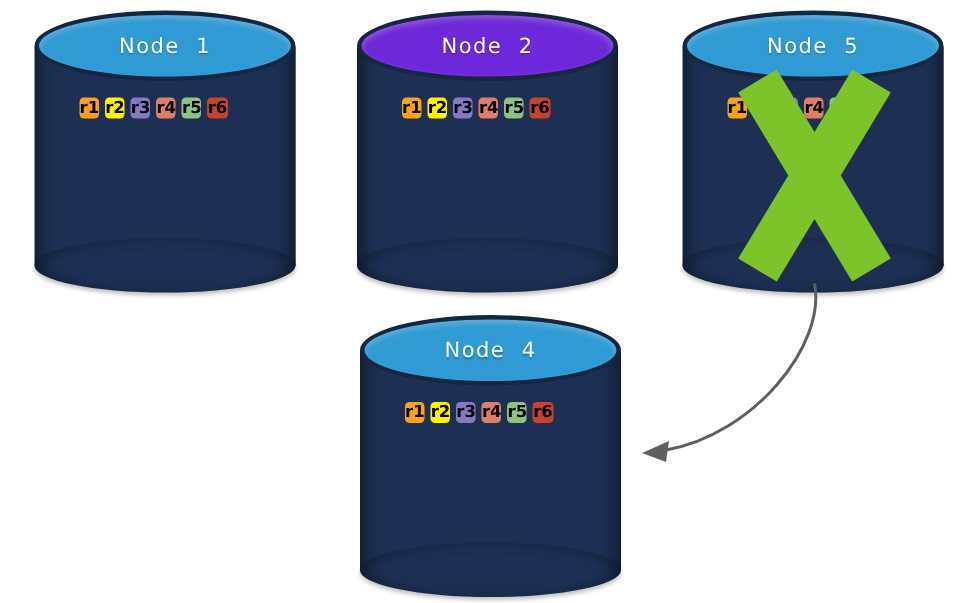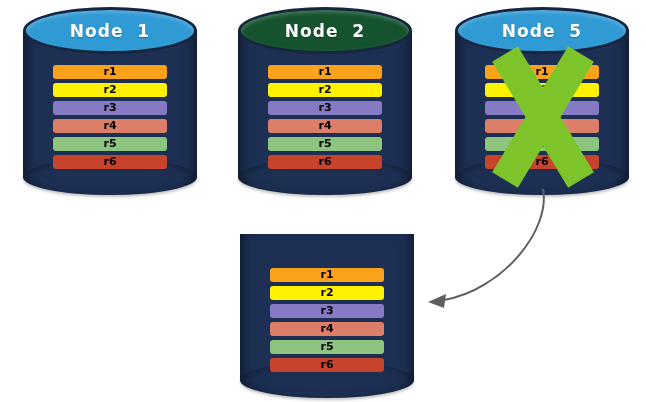--- a/index.html
+++ b/index.html
@@ -18,26 +18,26 @@
     box-shadow: inset 10px 0 12px -7px rgba(0,0,0,.5), inset -10px 0 12px -7px rgba(0,0,0,.5), 0 2px 3px rgba(0,0,0,.25);
     z-index:1;
   }
   .cyl-top {
     position:absolute; left:0; right:0; top:0; height:47px; border-radius:50%;
     border:3px solid #16263F; box-sizing:border-box;
     display:flex; align-items:center; justify-content:center; z-index:3;
     box-shadow: inset 0 2px 4px rgba(255,255,255,.25);
   }
   .cyl-title {
-    color:#ffffff; font-weight:bold; font-size:17px; letter-spacing:1px;
+    color:#ffffff; font-weight:normal; font-size:14px; letter-spacing:1px;
     white-space:pre; text-shadow:0 1px 1px rgba(0,0,0,.25);
   }
   .rows {
     position:absolute; left:30px; right:30px; top:58px;
-    display:flex; flex-direction:column; gap:4px; z-index:2;
+    display:flex; gap:4px; z-index:2;
   }
   .row {
     height:14px; line-height:14px; border-radius:3px;
     font-size:11px; font-weight:bold; color:#000; text-align:center;
   }
   .x-mark { position:absolute; left:33px; top:39px; width:110px; height:142px; z-index:4; }
   .arrow-layer { position:absolute; left:0; top:0; width:646px; height:402px; z-index:5; pointer-events:none; }
 </style>
 </head>
 <body>
@@ -64,21 +64,21 @@
     <div class="cyl-body" style="background-color: rgb(29, 48, 84);"></div>
     <div class="cyl-bottom" style="background-color: rgb(29, 48, 84);"></div>
     <div class="rows">
       <div class="row" style="background-color: rgb(251, 162, 27);">r1</div>
       <div class="row" style="background-color: rgb(255, 242, 0);">r2</div>
       <div class="row" style="background-color: rgb(134, 122, 196);">r3</div>
       <div class="row" style="background-color: rgb(221, 127, 104);">r4</div>
       <div class="row" style="background-color: rgb(141, 196, 127);">r5</div>
       <div class="row" style="background-color: rgb(200, 67, 43);">r6</div>
     </div>
-    <div class="cyl-top" style="background-color: #14532d;">
+    <div class="cyl-top" style="background-color: #6d28d9;">
       <span class="cyl-title">Node  2</span>
     </div>
   </div>
 
   <div class="node" style="left:455px;top:7px">
     <div class="cyl-body" style="background-color: rgb(29, 48, 84);"></div>
     <div class="cyl-bottom" style="background-color: rgb(29, 48, 84);"></div>
     <div class="rows">
       <div class="row" style="background-color: rgb(251, 162, 27);">r1</div>
       <div class="row" style="background-color: rgb(255, 242, 0);">r2</div>
@@ -100,20 +100,23 @@
     <div class="cyl-body" style="background-color: rgb(29, 48, 84);"></div>
     <div class="cyl-bottom" style="background-color: rgb(29, 48, 84);"></div>
     <div class="rows">
       <div class="row" style="background-color: rgb(251, 162, 27);">r1</div>
       <div class="row" style="background-color: rgb(255, 242, 0);">r2</div>
       <div class="row" style="background-color: rgb(134, 122, 196);">r3</div>
       <div class="row" style="background-color: rgb(221, 127, 104);">r4</div>
       <div class="row" style="background-color: rgb(141, 196, 127);">r5</div>
       <div class="row" style="background-color: rgb(200, 67, 43);">r6</div>
     </div>
+    <div class="cyl-top" style="background-color: rgb(47, 154, 212);">
+      <span class="cyl-title">Node  4</span>
+    </div>
   </div>
 
   <svg class="arrow-layer" viewBox="0 0 646 402" aria-hidden="true">
     <path d="M 543,189 C 551,230 502,290 444,300" fill="none" stroke-width="2" stroke="#5F5F5F"></path>
     <polygon points="428,302 446,294 444,308" fill="#5F5F5F"></polygon>
   </svg>
 
 </div>
 
 </body></html>

